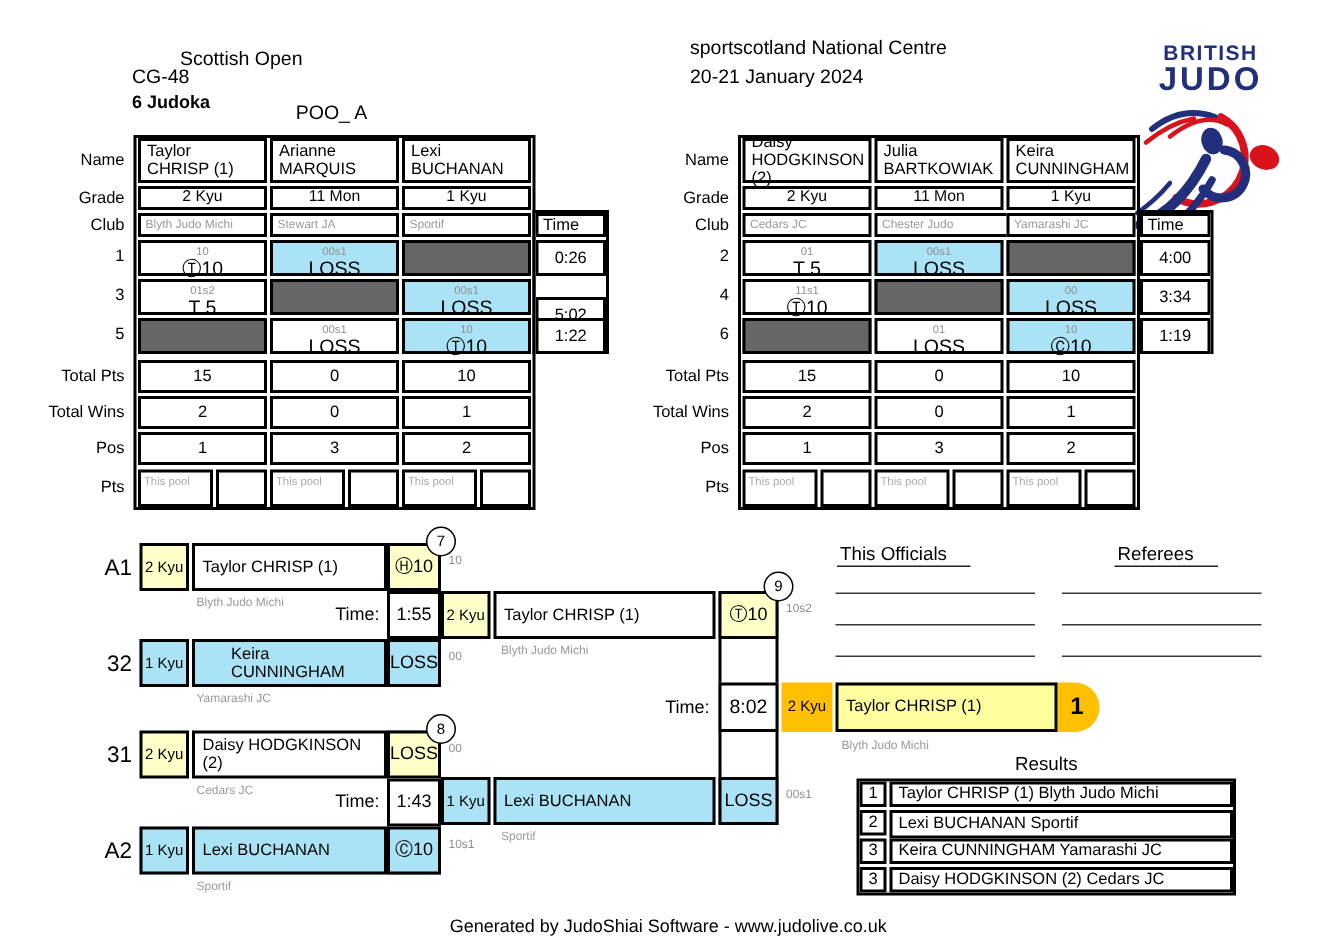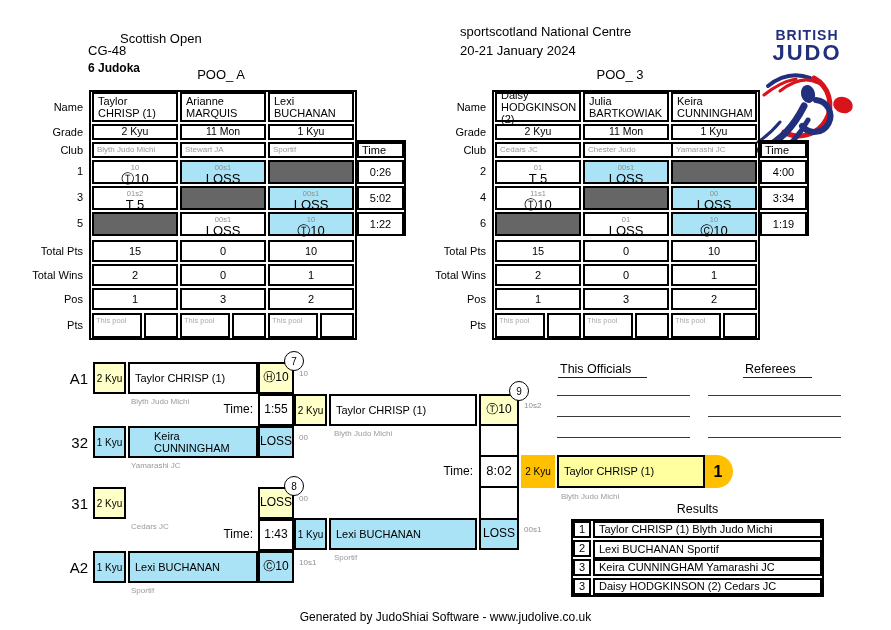--- a/index.html
+++ b/index.html
@@ -51,21 +51,20 @@
 <body>
 
 <div id="root">
 
   <div class="hdrtext" style="left:88px;top:31px;margin-left:32px;">Scottish Open</div>
   <div class="hdrtext" style="left:88px;top:43px;">CG-48</div>
   <div class="hdrtext" style="left:88px;top:61px;font-size:12px;font-weight:bold;">6 Judoka</div>
   <div class="hdrtext" style="left:460px;top:24px;">sportscotland National Centre</div>
   <div class="hdrtext" style="left:460px;top:43px;">20-21 January 2024</div>
   <div class="pooltitle" style="left:121px;top:67px;">POO_ A</div>
-  <div class="pooltitle" style="left:520px;top:67px;">POO_ 3</div>
 
   <div class="logotext" style="left:752px;top:28px;width:110px;font-size:14px;letter-spacing:1px;">BRITISH</div>
   <div class="logotext" style="left:752px;top:42px;width:110px;font-size:22px;letter-spacing:2px;">JUDO</div>
   <div class="abs" style="left:750px;top:64px;">
     <svg width="110" height="92" viewBox="0 0 110 92" xmlns="http://www.w3.org/2000/svg">
       <g fill="none" stroke-linecap="round">
         <path d="M18,22 Q38,6 60,14" stroke="#222f7d" stroke-width="4"></path>
         <path d="M14,31 Q30,18 46,15" stroke="#d8131c" stroke-width="3"></path>
         <path d="M30,27 Q52,10 68,19" stroke="#d8131c" stroke-width="3"></path>
         <path d="M64,14 A 30 30 0 1 1 34,68" stroke="#d8131c" stroke-width="5"></path>
@@ -122,21 +121,21 @@
       <div class="rowlabel" style="left: 0px; top: 191px;">3</div>
       <div class="cell matchcell" style="left: 92px; top: 186px; width: 86px; height: 24px;">
         <div class="matchcode" style="">01s2</div>
         <div class="matchresult" style="">T 5</div>
       </div>
       <div class="cell graycell" style="left: 180px; top: 186px; width: 86px; height: 24px;"></div>
       <div class="cell matchcell bluecell" style="left: 268px; top: 186px; width: 86px; height: 24px;">
         <div class="matchcode" style="">00s1</div>
         <div class="matchresult" style="">LOSS</div>
       </div>
-      <div class="cell" style="left: 357px; top: 186px; width: 47px; height: 24px;">5:02</div>
+      <div class="cell" style="left: 357px; top: 198px; width: 47px; height: 24px;">5:02</div>
       <div class="rowlabel" style="left: 0px; top: 217px;">5</div>
       <div class="cell graycell" style="left: 92px; top: 212px; width: 86px; height: 24px;"></div>
       <div class="cell matchcell" style="left: 180px; top: 212px; width: 86px; height: 24px;">
         <div class="matchcode" style="">00s1</div>
         <div class="matchresult" style="">LOSS</div>
       </div>
       <div class="cell matchcell bluecell" style="left: 268px; top: 212px; width: 86px; height: 24px;">
         <div class="matchcode" style="">10</div>
         <div class="matchresult" style="">Ⓣ10</div>
       </div>
@@ -248,20 +247,21 @@
   <div class="cell bluecell bnbox" style="left:128px;top:426px;width:130px;height:32px;padding-left:24px;">Keira CUNNINGHAM</div>
   <div class="cell bluecell" style="left:258px;top:426px;width:36px;height:32px;font-size:12px;">LOSS</div>
   <div class="code" style="left:299px;top:433px;">00</div>
   <div class="club" style="left:131px;top:461px;">Yamarashi JC</div>
   <div class="mcircle" style="left:284px;top:351px;">7</div>
 
   <div class="roundlbl" style="left:40px;top:495px;">31</div>
   <div class="roundlbl" style="left:40px;top:559px;">A2</div>
   <div class="outrect" style="left:258px;top:487px;width:36px;height:96px;"></div>
   <div class="cell yellowcell bgrade" style="left:93px;top:487px;width:33px;height:32px;">2 Kyu</div>
+  <div class="cell bnbox" style="left:128px;top:487px;width:130px;height:32px;">Daisy HODGKINSON (2)</div>
   <div class="cell yellowcell" style="left:258px;top:487px;width:36px;height:32px;font-size:12px;">LOSS</div>
   <div class="code" style="left:299px;top:494px;">00</div>
   <div class="club" style="left:131px;top:522px;">Cedars JC</div>
   <div class="timelbl" style="left:160px;top:527px;">Time:</div>
   <div class="cell" style="left:258px;top:519px;width:36px;height:32px;font-size:12px;">1:43</div>
   <div class="cell bluecell bgrade" style="left:93px;top:551px;width:33px;height:32px;">1 Kyu</div>
   <div class="cell bluecell bnbox" style="left:128px;top:551px;width:130px;height:32px;">Lexi BUCHANAN</div>
   <div class="cell bluecell" style="left:258px;top:551px;width:36px;height:32px;font-size:12px;">Ⓒ10</div>
   <div class="code" style="left:299px;top:558px;">10s1</div>
   <div class="club" style="left:131px;top:586px;">Sportif</div>

